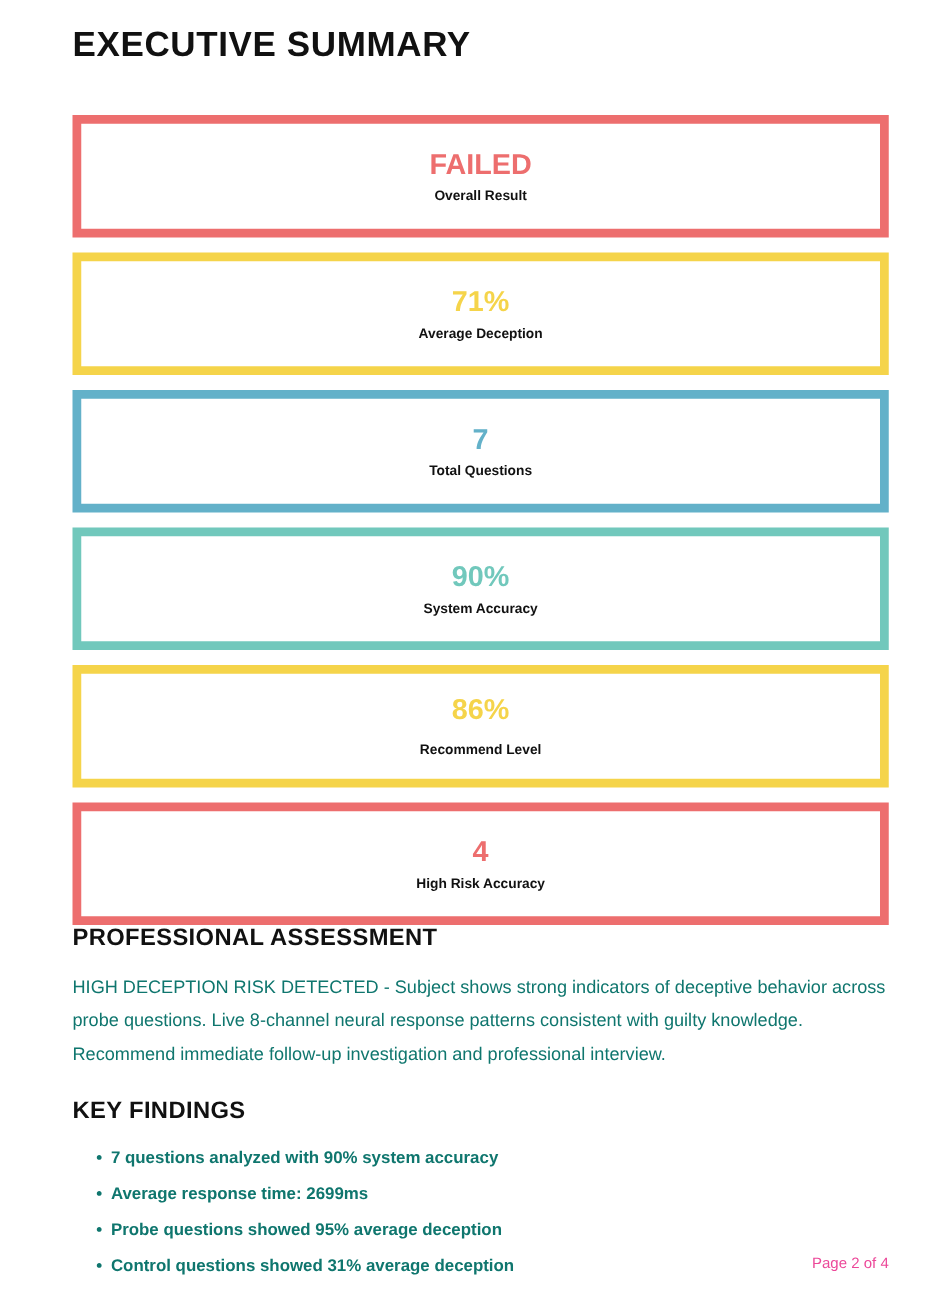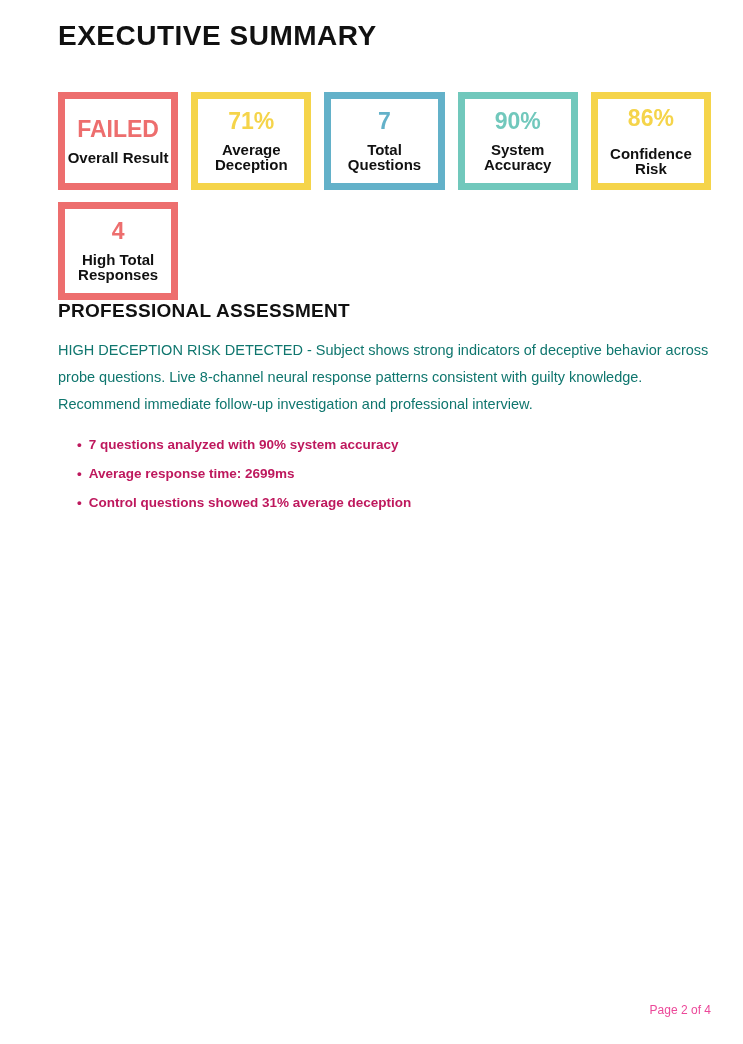--- a/index.html
+++ b/index.html
@@ -21,21 +21,21 @@
     font-size: 28px;
     font-weight: bold;
     letter-spacing: 0.5px;
     color: #111111;
     line-height: 28px;
   }
 
   .cards {
     margin-top: 42px;
     display: grid;
-    grid-template-columns: repeat(5, 1fr);
+    grid-template-columns: repeat(1, 1fr);
     column-gap: 13px;
     row-gap: 12px;
   }
   .card {
     box-sizing: border-box;
     height: 98px;
     background: #ffffff;
     border: 7px solid #cccccc;
     display: flex;
     flex-direction: column;
@@ -43,21 +43,21 @@
     justify-content: center;
     gap: 9px;
     text-align: center;
   }
   .card-value {
     font-size: 23px;
     font-weight: bold;
     line-height: 1;
   }
   .card-label {
-    font-size: 15px;
+    font-size: 11px;
     font-weight: bold;
     color: #111111;
     line-height: 1;
   }
 
   .section { }
   .section-heading {
     margin: 0;
     font-size: 19px;
     font-weight: bold;
@@ -76,21 +76,21 @@
 
   .findings { margin-top: 20px; }
   .findings-list {
     list-style: none;
     margin: 19px 0 0 0;
     padding: 0 0 0 19px;
   }
   .finding-item {
     font-size: 13.5px;
     font-weight: bold;
-    color: #be185d;
+    color: #0f766e;
     line-height: 14px;
     margin-bottom: 15px;
   }
   .bullet { margin-right: 7px; font-weight: bold; }
 
   .page-number {
     position: absolute;
     top: 1003px;
     right: 43px;
     font-size: 12px;
@@ -117,37 +117,39 @@
       <div class="card" style="border-color: rgb(99, 177, 201);">
         <div class="card-value" style="color: rgb(99, 177, 201);">7</div>
         <div class="card-label">Total Questions</div>
       </div>
       <div class="card" style="border-color: rgb(113, 200, 188);">
         <div class="card-value" style="color: rgb(113, 200, 188);">90%</div>
         <div class="card-label">System Accuracy</div>
       </div>
       <div class="card" style="border-color: rgb(245, 212, 74); gap: 16px;">
         <div class="card-value" style="color: rgb(245, 212, 74);">86%</div>
-        <div class="card-label">Confidence Risk</div>
+        <div class="card-label">Recommend Level</div>
       </div>
       <div class="card" style="border-color: rgb(237, 110, 110);">
         <div class="card-value" style="color: rgb(237, 110, 110);">4</div>
-        <div class="card-label">High Total Responses</div>
+        <div class="card-label">High Risk Accuracy</div>
       </div>
     </div>
 
     <div class="section assessment">
       <h2 class="section-heading">PROFESSIONAL ASSESSMENT</h2>
       <p class="assessment-text">HIGH DECEPTION RISK DETECTED - Subject shows strong indicators of deceptive behavior across probe questions. Live 8-channel neural response patterns consistent with guilty knowledge. Recommend immediate follow-up investigation and professional interview.</p>
     </div>
 
     <div class="section findings">
+      <h2 class="section-heading">KEY FINDINGS</h2>
       <ul class="findings-list">
         <li class="finding-item"><span class="bullet">•</span><span>7 questions analyzed with 90% system accuracy</span></li>
         <li class="finding-item"><span class="bullet">•</span><span>Average response time: 2699ms</span></li>
+        <li class="finding-item"><span class="bullet">•</span><span>Probe questions showed 95% average deception</span></li>
         <li class="finding-item"><span class="bullet">•</span><span>Control questions showed 31% average deception</span></li>
       </ul>
     </div>
 
   </div>
 
   <div class="page-number">Page 2 of 4</div>
 </div>
 
 </body></html>

